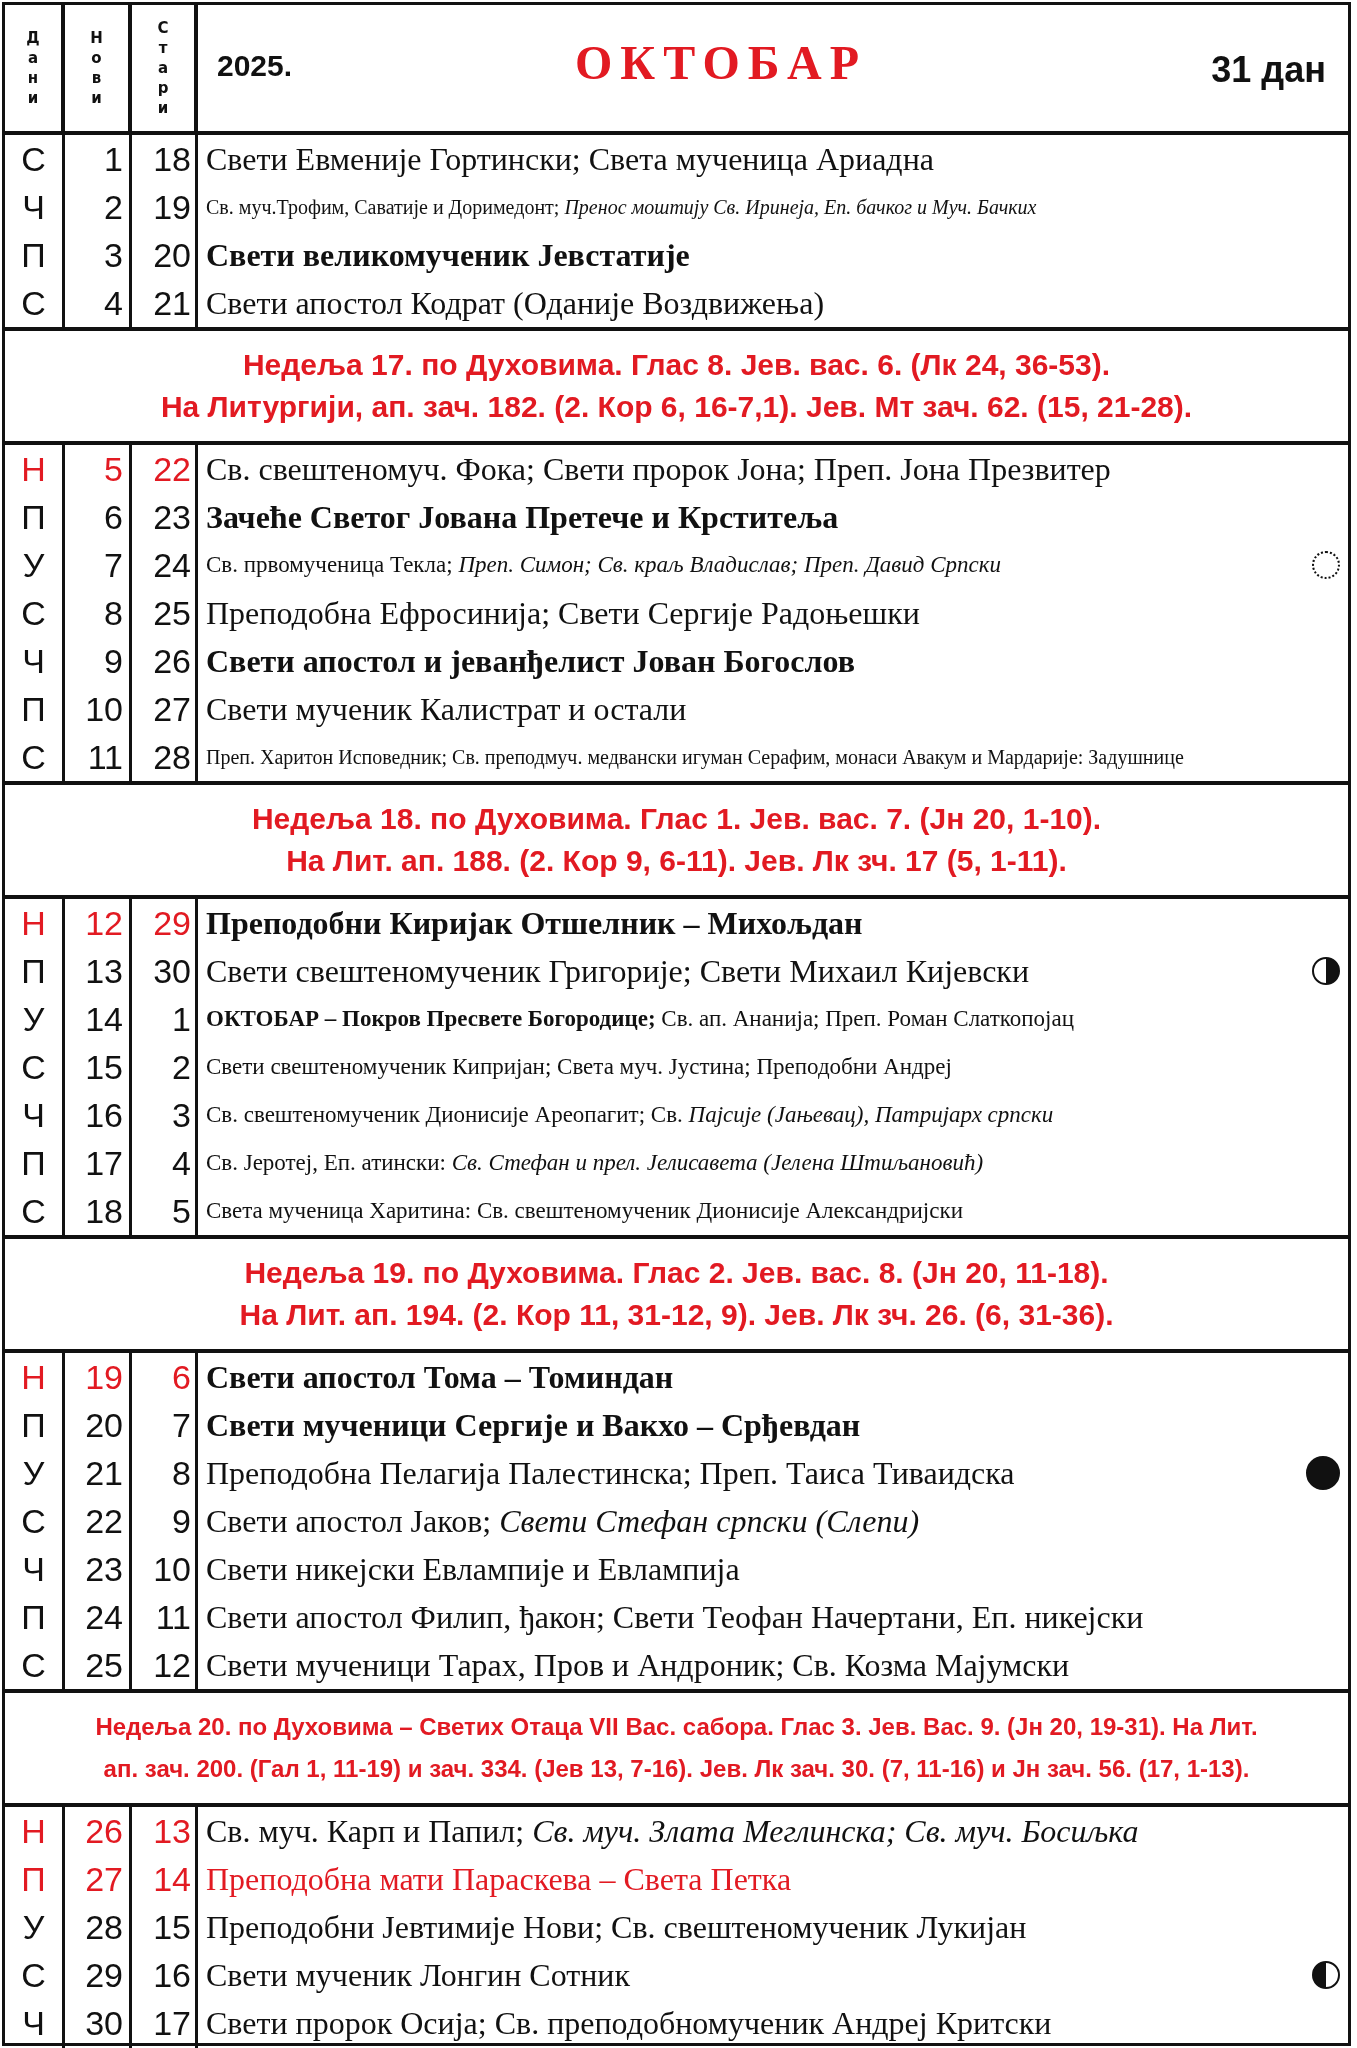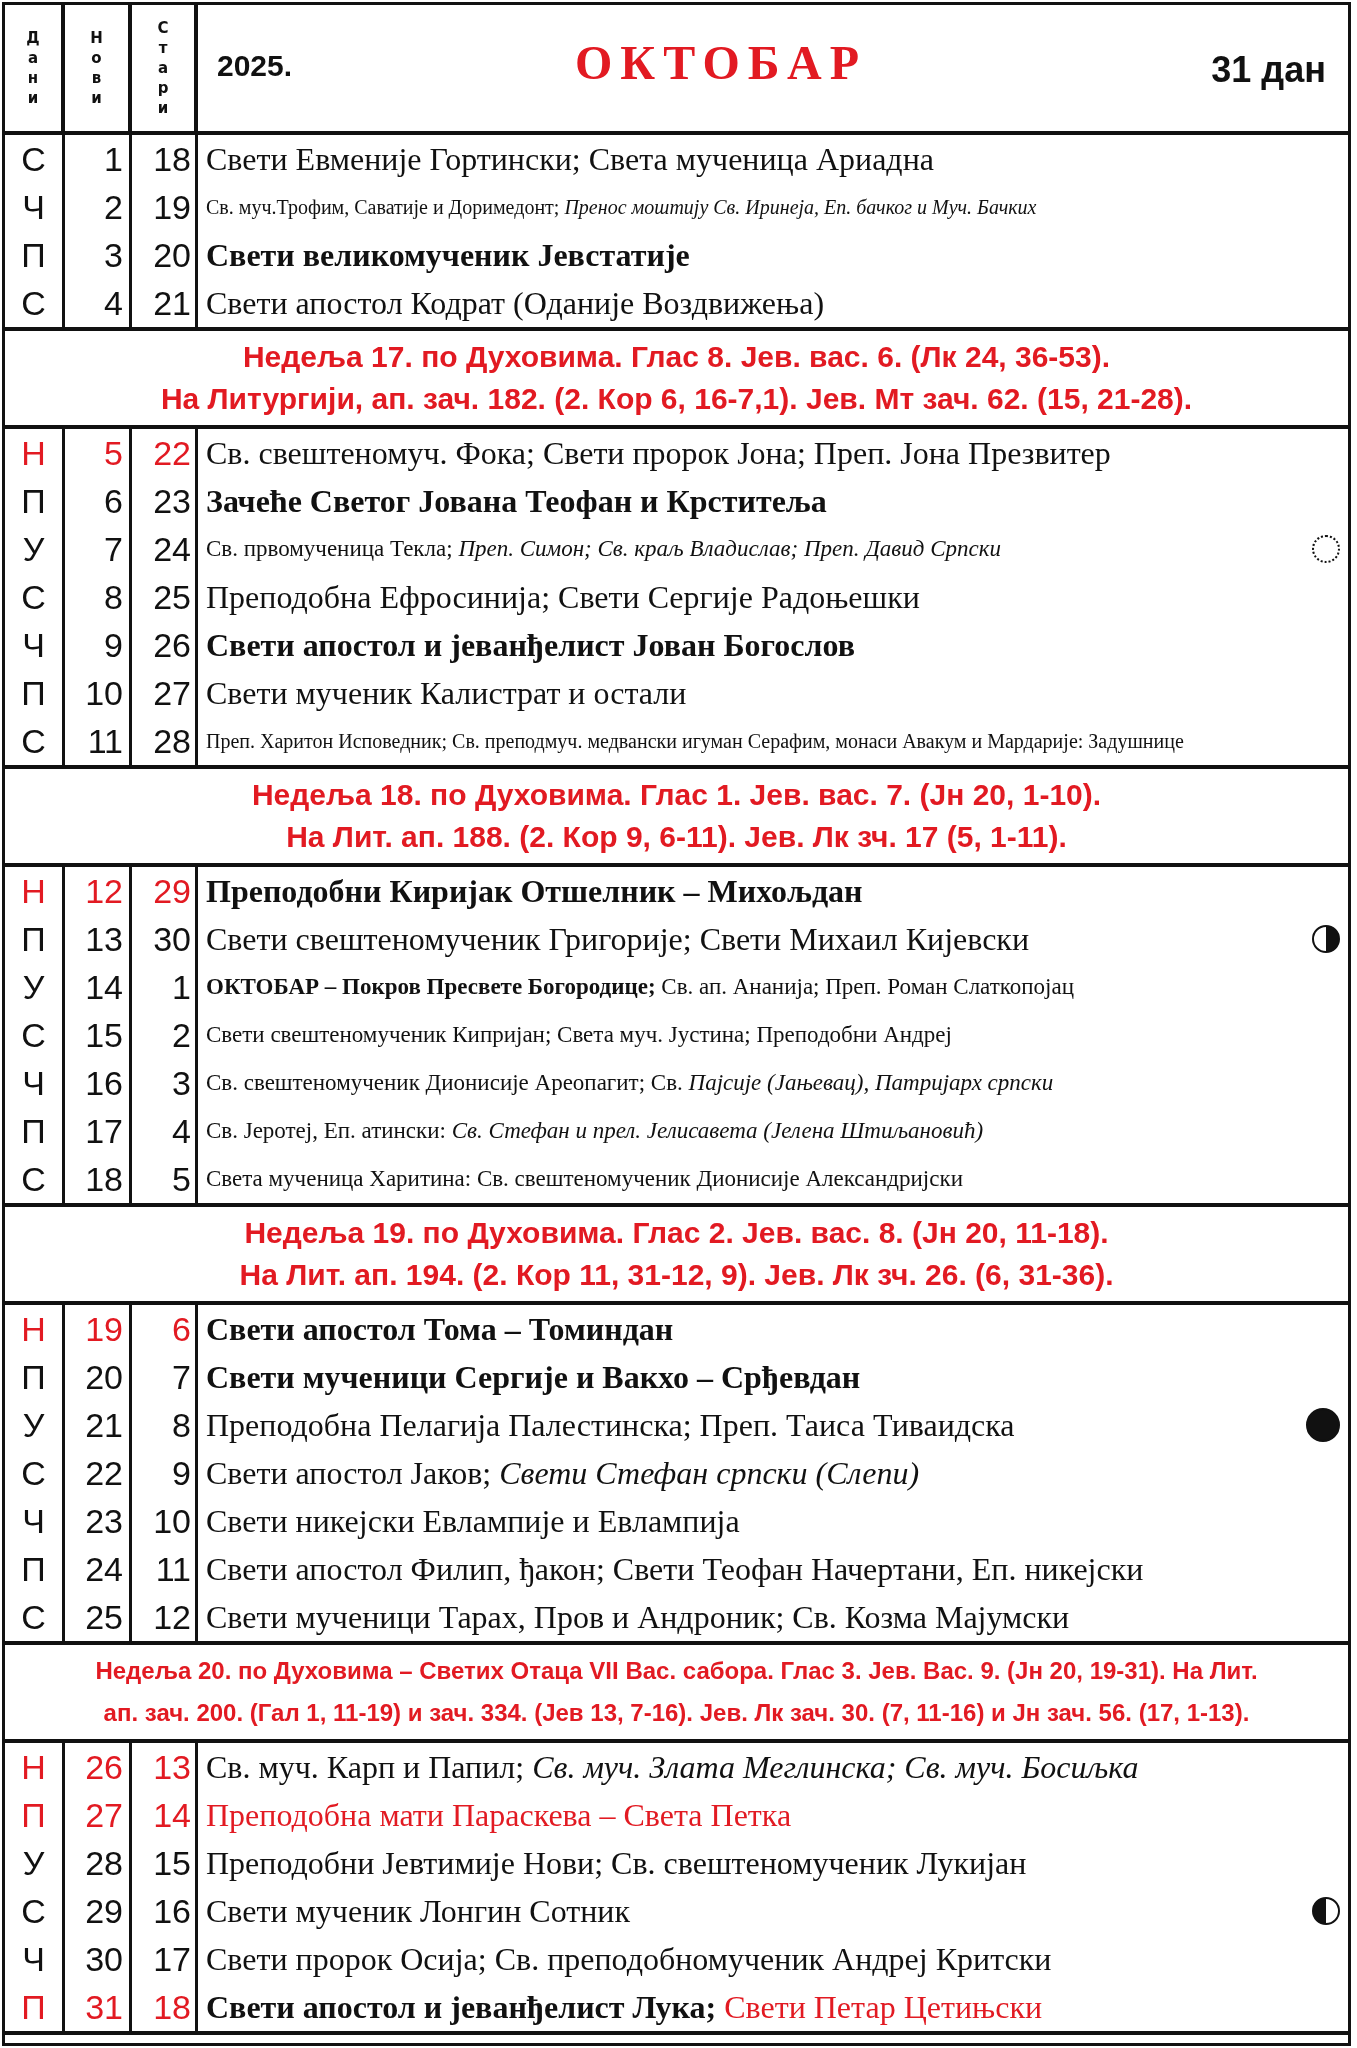--- a/index.html
+++ b/index.html
@@ -24,21 +24,21 @@
   .row .tx.small{font-size:23px;}
   .row .tx.xsmall{font-size:20px;}
   .red{color:#e21a22;}
   .b{font-weight:bold;}
   .i{font-style:italic;}
   .moon{position:absolute;right:8px;top:50%;transform:translateY(-50%);width:28px;height:28px;border-radius:50%;box-sizing:border-box;border:2px solid #111;}
   .moon.full{background:#fff;border-style:dotted;}
   .moon.new{background:#111;width:34px;height:34px;}
   .moon.fq{background:linear-gradient(90deg,#fff 50%,#111 50%);}
   .moon.lq{background:linear-gradient(90deg,#111 50%,#fff 50%);}
-  .sunday{border-bottom:4px solid #111;text-align:center;color:#e21a22;font-weight:bold;font-family:"Liberation Sans",sans-serif;font-size:30px;line-height:42px;padding:5px 0;box-sizing:border-box;}
+  .sunday{border-bottom:4px solid #111;text-align:center;color:#e21a22;font-weight:bold;font-family:"Liberation Sans",sans-serif;font-size:30px;line-height:42px;padding:13px 0;box-sizing:border-box;}
   .sunday.small{font-size:24px;line-height:42px;}
 </style>
 </head>
 <body>
 
 <div class="page">
   <div class="header">
     <div class="hcol c0" id="h0">
         <span>Д</span>
         <span>а</span>
@@ -97,21 +97,21 @@
         <div class="row">
           <div class="dn red">Н</div>
           <div class="nw red">5</div>
           <div class="st red">22</div>
           <div class="tx"><span>Св. свештеномуч. Фока; Свети пророк Јона; Преп. Јона Презвитер</span></div>
         </div>
         <div class="row">
           <div class="dn">П</div>
           <div class="nw">6</div>
           <div class="st">23</div>
-          <div class="tx"><span class="b">Зачеће Светог Јована Теофан и Крститеља</span></div>
+          <div class="tx"><span class="b">Зачеће Светог Јована Претече и Крститеља</span></div>
         </div>
         <div class="row">
           <div class="dn">У</div>
           <div class="nw">7</div>
           <div class="st">24</div>
           <div class="tx small"><span>Св. првомученица Текла; </span><span class="i">Преп. Симон; Св. краљ Владислав; Преп. Давид Српски</span></div>
           <div class="moon full"></div>
         </div>
         <div class="row">
           <div class="dn">С</div>

